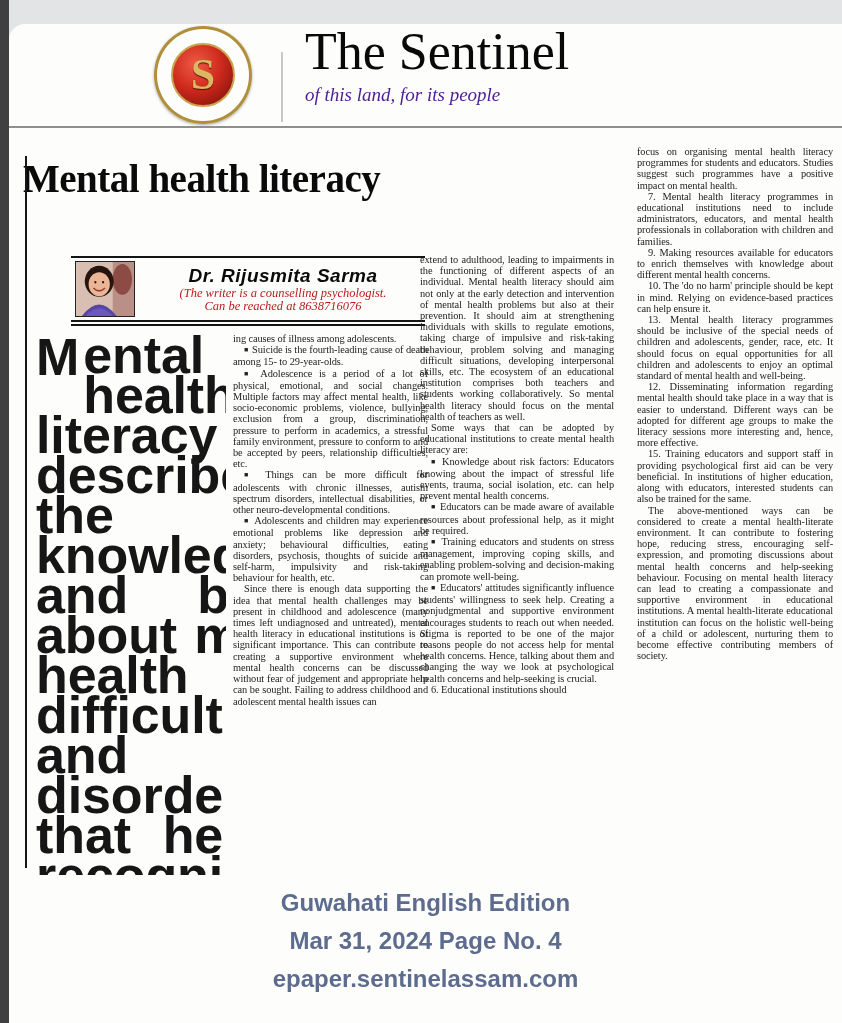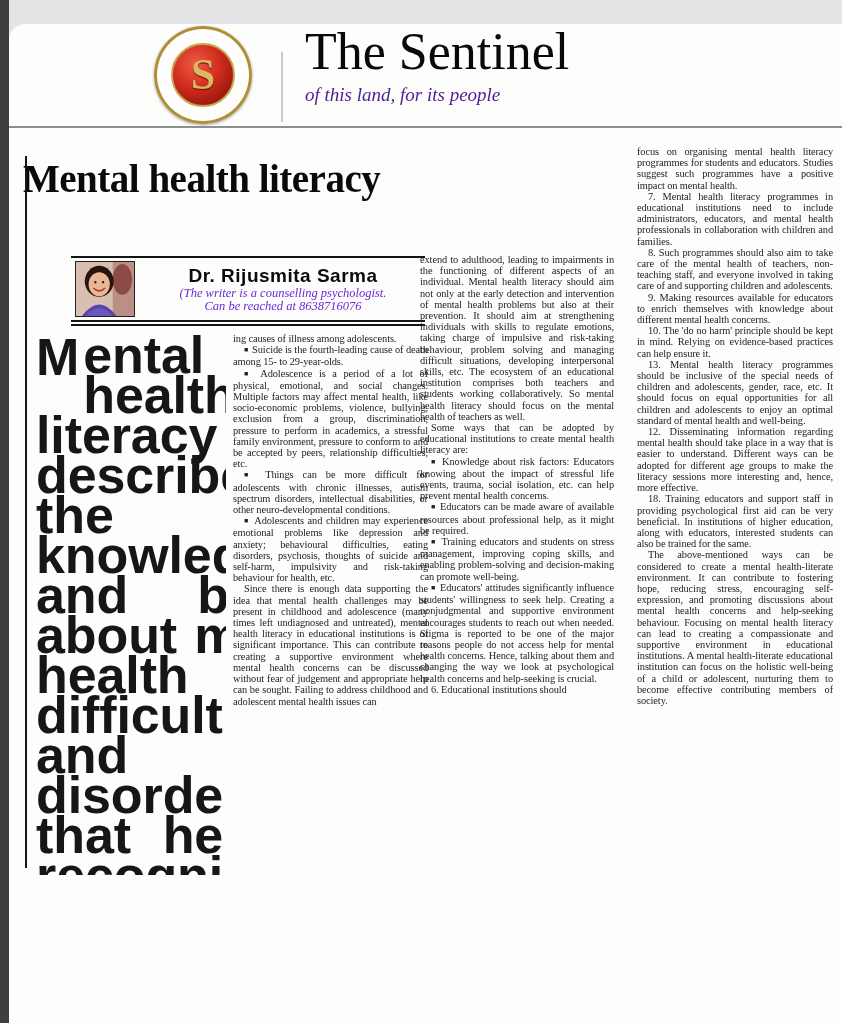--- a/index.html
+++ b/index.html
@@ -46,22 +46,22 @@
   }
   .byline-box {
     position:absolute; left:62px; top:232px; width:354px; height:66px;
     border-top:2px solid #141414; border-bottom:2px solid #141414;
     display:flex; align-items:center; gap:10px; padding:3px 4px;
   }
   .byline-box::after { content:""; position:absolute; left:0; right:0; bottom:-6px; height:2px; background:#141414; }
   .author-photo { width:60px; height:56px; border:1px solid #222; overflow:hidden; flex:0 0 auto; }
   .author-photo svg { display:block; width:100%; height:100%; }
   .byline-text { flex:1; text-align:center; }
-  .author-name { font-family:"Liberation Sans", sans-serif; font-weight:bold; font-size:19px; line-height:22px; color:#0b0b0b; letter-spacing:0.5px; }
-  .author-note { font-family:"Liberation Serif", serif; font-style:italic; font-size:12.5px; line-height:13.5px; color:#6d28d9; }
+  .author-name { font-family:"Liberation Sans", sans-serif; font-weight:bold; font-size:19px; line-height:22px; color:#0b0b0b; letter-spacing:0.5px;font-style:italic; }
+  .author-note { font-family:"Liberation Serif", serif; font-style:italic; font-size:12.5px; line-height:13.5px; color:#b91c1c; }
 
   
   .left-rule { position:absolute; left:16px; top:132px; width:2px; height:712px; background:#161616; }
   .col { position:absolute; overflow:hidden; }
   .col1 { left:27px;  top:309px; width:190px; height:542px; }
   .col2 { left:224px; top:309px; width:195px; height:542px; }
   .col3 { left:411px; top:230px; width:194px; height:620px; }
   .col4 { left:628px; top:114px; width:196px; height:738px;margin-top:8px; }
   .blk {
     font-family:"Liberation Serif", serif; font-size:10.4px; line-height:11.2px;
@@ -147,24 +147,28 @@
         <p class="blk para">Some ways that can be adopted by educational institutions to create mental health literacy are:</p>
         <p class="blk bullet"><span class="sq">■ </span>Knowledge about risk factors: Educators knowing about the impact of stressful life events, trauma, social isolation, etc. can help prevent mental health concerns.</p>
         <p class="blk bullet"><span class="sq">■ </span>Educators can be made aware of available resources about professional help, as it might be required.</p>
         <p class="blk bullet"><span class="sq">■ </span>Training educators and students on stress management, improving coping skills, and enabling problem-solving and decision-making can promote well-being.</p>
         <p class="blk bullet"><span class="sq">■ </span>Educators' attitudes significantly influence students' willingness to seek help. Creating a nonjudgmental and supportive environment encourages students to reach out when needed. Stigma is reported to be one of the major reasons people do not access help for mental health concerns. Hence, talking about them and changing the way we look at psychological health concerns and help-seeking is crucial.</p>
         <p class="blk para">6. Educational institutions should</p>
       </div>
     <div class="col col4">
         <p class="blk cont">focus on organising mental health literacy programmes for students and educators. Studies suggest such programmes have a positive impact on mental health.</p>
         <p class="blk para">7. Mental health literacy programmes in educational institutions need to include administrators, educators, and mental health professionals in collaboration with children and families.</p>
-        <p class="blk para">8. Such programmes should also aim to take care of the mental health of teachers, non-teaching staff, and everyone involved in taking care of and supporting children and adolescents.</p>
         <p class="blk para">9. Making resources available for educators to enrich themselves with knowledge about different mental health concerns.</p>
         <p class="blk para">10. The 'do no harm' principle should be kept in mind. Relying on evidence-based practices can help ensure it.</p>
         <p class="blk para">13. Mental health literacy programmes should be inclusive of the special needs of children and adolescents, gender, race, etc. It should focus on equal opportunities for all children and adolescents to enjoy an optimal standard of mental health and well-being.</p>
         <p class="blk para">12. Disseminating information regarding mental health should take place in a way that is easier to understand. Different ways can be adopted for different age groups to make the literacy sessions more interesting and, hence, more effective.</p>
-        <p class="blk para">18. Training educators and support staff in providing psychological first aid can be very beneficial. In institutions of higher education, along with educators, interested students can also be trained for the same.</p>
+        <p class="blk para">15. Training educators and support staff in providing psychological first aid can be very beneficial. In institutions of higher education, along with educators, interested students can also be trained for the same.</p>
         <p class="blk para">The above-mentioned ways can be considered to create a mental health-literate environment. It can contribute to fostering hope, reducing stress, encouraging self-expression, and promoting discussions about mental health concerns and help-seeking behaviour. Focusing on mental health literacy can lead to creating a compassionate and supportive environment in educational institutions. A mental health-literate educational institution can focus on the holistic well-being of a child or adolescent, nurturing them to become effective contributing members of society.</p>
       </div>
 
+    <footer class="footer" style="color: rgb(93, 108, 142);">
+      <div>Guwahati English Edition</div>
+      <div>Mar 31, 2024 Page No. 4</div>
+      <div>epaper.sentinelassam.com</div>
+    </footer>
 
   </div>
 </div>
 
 </body></html>

